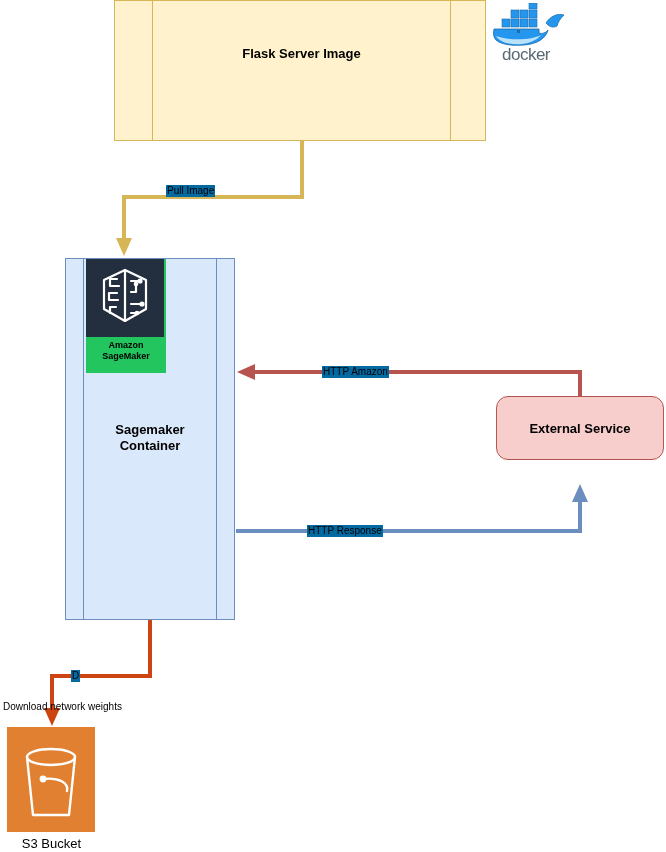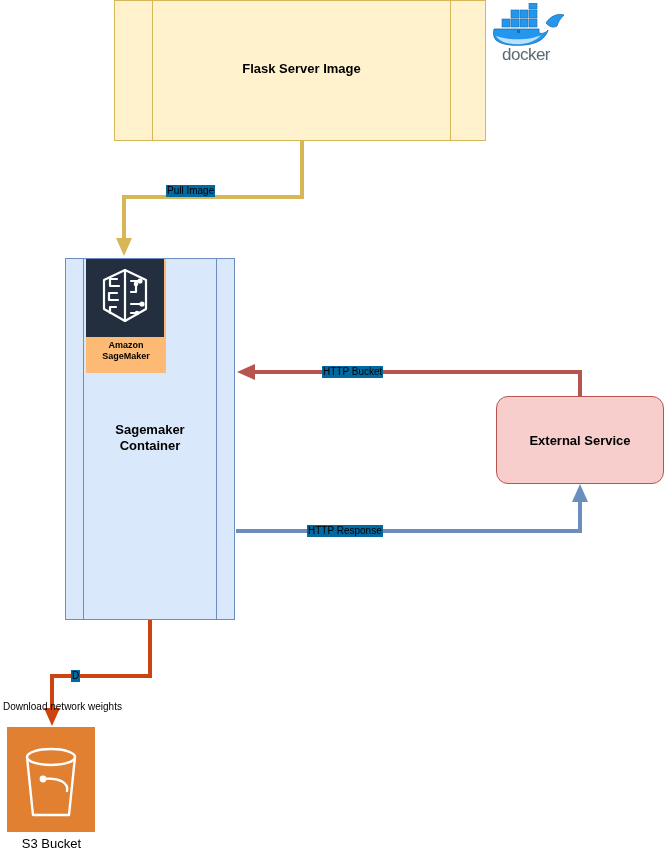--- a/index.html
+++ b/index.html
@@ -37,21 +37,21 @@
     bottom: 0;
     width: 1px;
     background: #d6b656;
   }
   #flask-node .vdiv.left  { left: 37px; }
   #flask-node .vdiv.right { right: 34px; }
   #flask-label {
     position: absolute;
     left: 37px;
     right: 34px;
-    top: 60px;
+    top: 45px;
     text-align: center;
     font-size: 13px;
     font-weight: bold;
     color: #000000;
     line-height: 15px;
   }
   #docker-logo {
     position: absolute;
     left: 373px;
     top: 2px;
@@ -89,21 +89,21 @@
     line-height: 16px;
   }
 
   
   #sagemaker-icon {
     position: absolute;
     left: 20px;
     top: 0px;
     width: 80px;
     height: 114px;
-    background: #fdba74;
+    background: #22c55e;
     box-sizing: border-box;
   }
   #sagemaker-icon .glyphbox {
     width: 78px;
     height: 78px;
     background: #232f3e;
     display: block;
   }
   #sagemaker-icon .caption {
     display: block;
@@ -113,21 +113,21 @@
     color: #000000;
     line-height: 11px;
     padding-top: 3px;
   }
 
   
   #ext-node {
     left: 496px;
     top: 396px;
     width: 168px;
-    height: 88px;
+    height: 64px;
     background: #f8cecc;
     border: 1px solid #b85450;
     border-radius: 12px;
     display: flex;
     align-items: center;
     justify-content: center;
   }
   #ext-label {
     font-size: 13px;
     font-weight: bold;
@@ -280,21 +280,21 @@
 
         <path d="M36,52 C52,50 62,56 60,64"></path>
       </g>
       <circle cx="36" cy="52" r="3.4" fill="#ffffff"></circle>
     </svg>
   </div>
   <div id="s3-label">S3 Bucket</div>
 
   <div class="edge-label" style="left:166px; top:185px;">Pull Image</div>
 
-  <div class="edge-label" style="left:322px; top:366px;">HTTP Bucket</div>
+  <div class="edge-label" style="left:322px; top:366px;">HTTP Amazon</div>
 
   <div class="edge-label" style="left:307px; top:525px;text-align:right;">HTTP Response</div>
 
   <div class="edge-label" style="left:2px; top:654px; background:transparent;margin-top:47px;">Download network weights</div>
 
   <div class="edge-label" style="left:71px; top:670px;">D</div>
 
 </div>
 
 </body></html>

